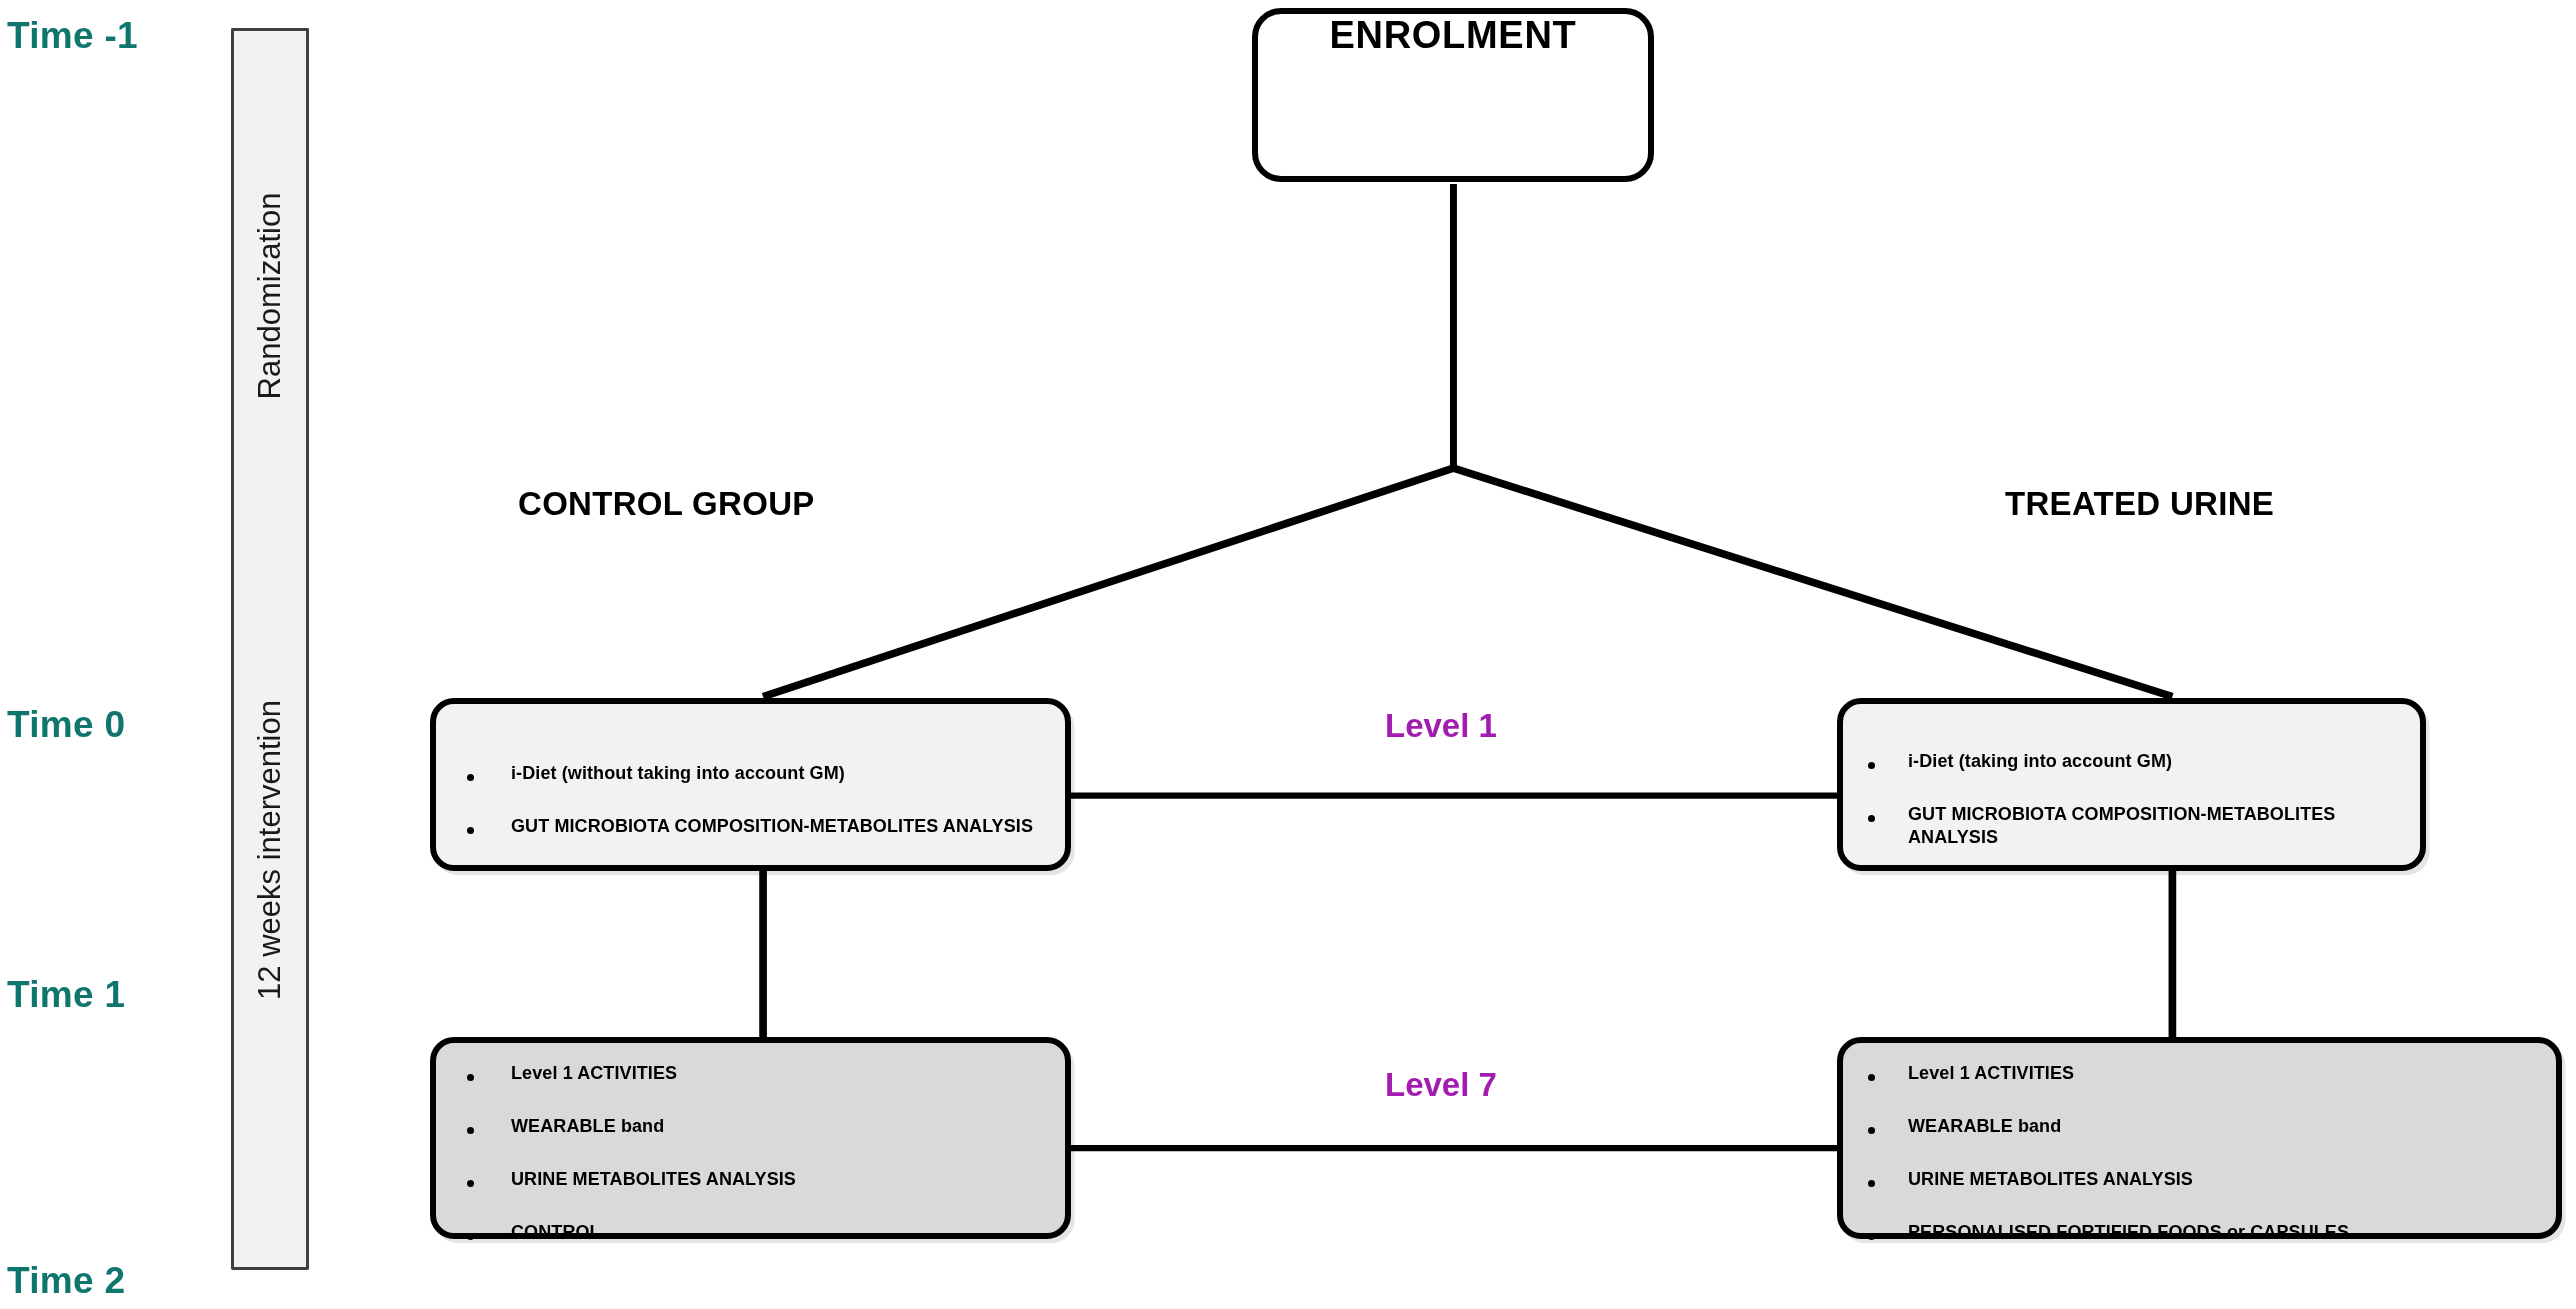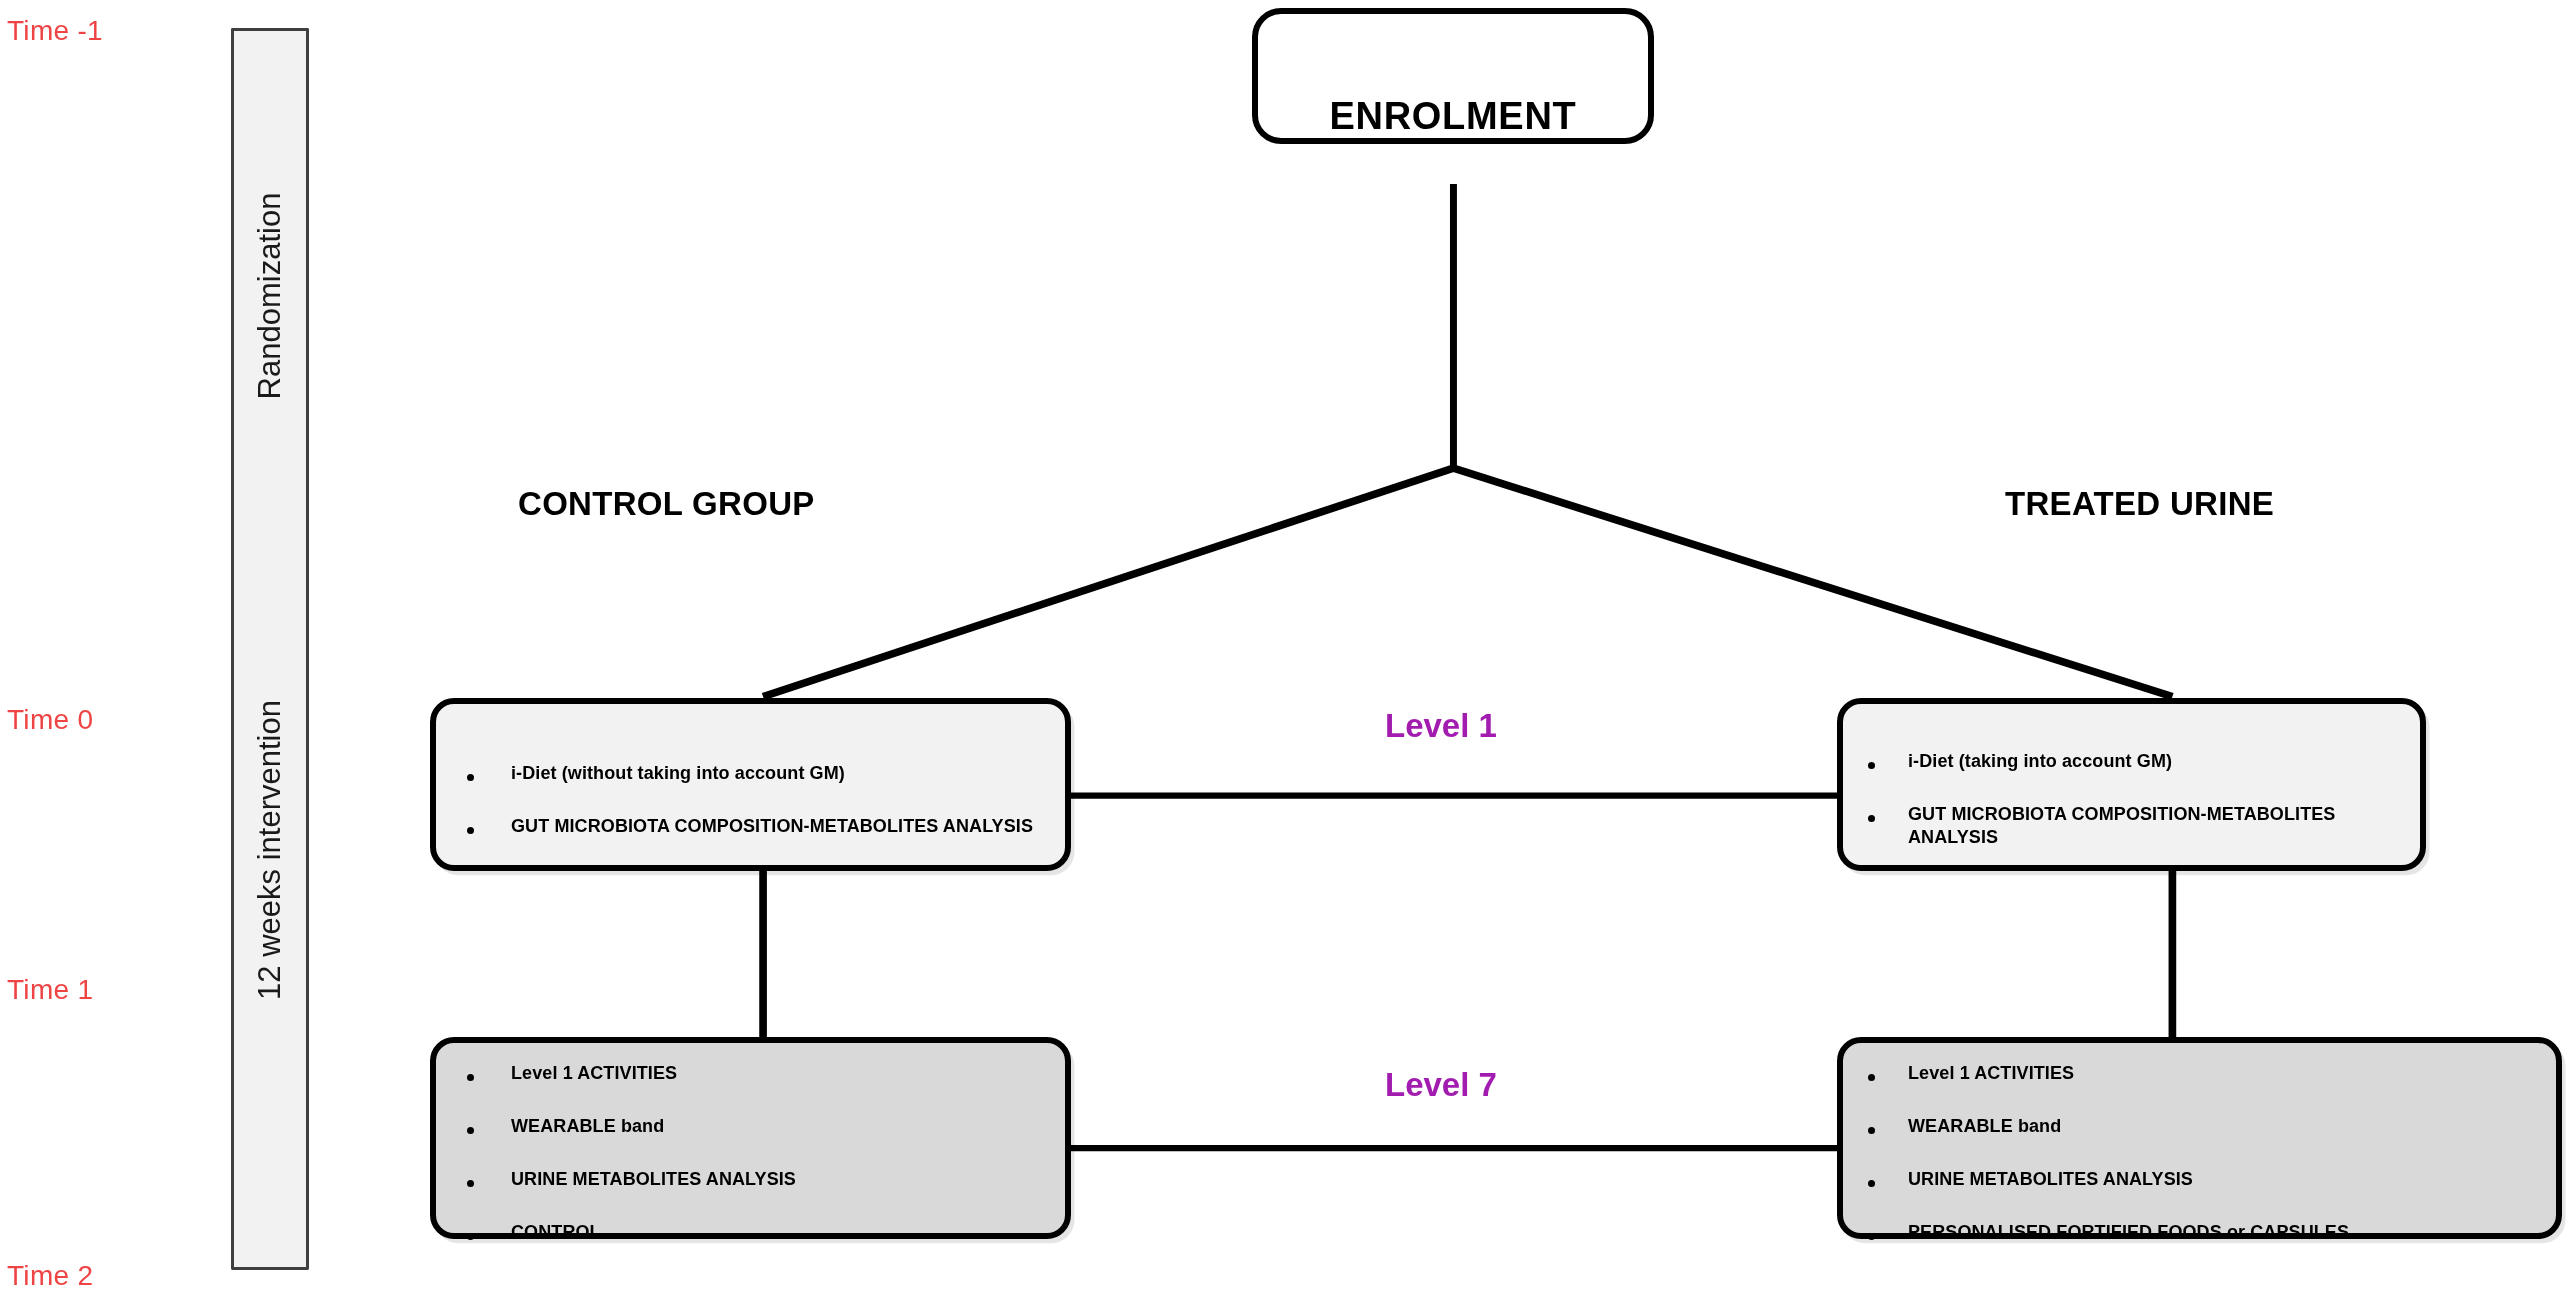--- a/index.html
+++ b/index.html
@@ -11,23 +11,23 @@
     font-family: "Liberation Sans", sans-serif;
     width: 2576px;
     height: 1309px;
     position: relative;
     overflow: hidden;
   }
 
   
   .time-label {
     position: absolute;
-    font-weight: normal;
-    font-size: 28px;
-    color: #ef4444;
+    font-weight: bold;
+    font-size: 37px;
+    color: #0f766e;
     letter-spacing: 0.3px;
     white-space: nowrap;
   }
   #time-m1 { left: 7px;  top: 15.3px; }
   #time-0  { left: 7px;  top: 704px; }
   #time-1  { left: 7px;  top: 974px; }
   #time-2  { left: 7px;  top: 1260px; }
 
   .phase-bar {
     position: absolute;
@@ -70,24 +70,24 @@
   .node {
     position: absolute;
     border: 6.3px solid #000000;
     border-radius: 24px;
     background: #ffffff;
   }
   .node.enrolment {
     left: 1252px;
     top: 8.4px;
     width: 402px;
-    height: 136px;
+    height: 174px;
     border-radius: 29px;
     display: flex;
-    align-items: flex-end;
+    align-items: flex-start;
     justify-content: center;
   }
   .node.enrolment .title {
     font-size: 38px;
     font-weight: bold;
     letter-spacing: 0.7px;
     color: #000000;
   }
 
   .node.task {

